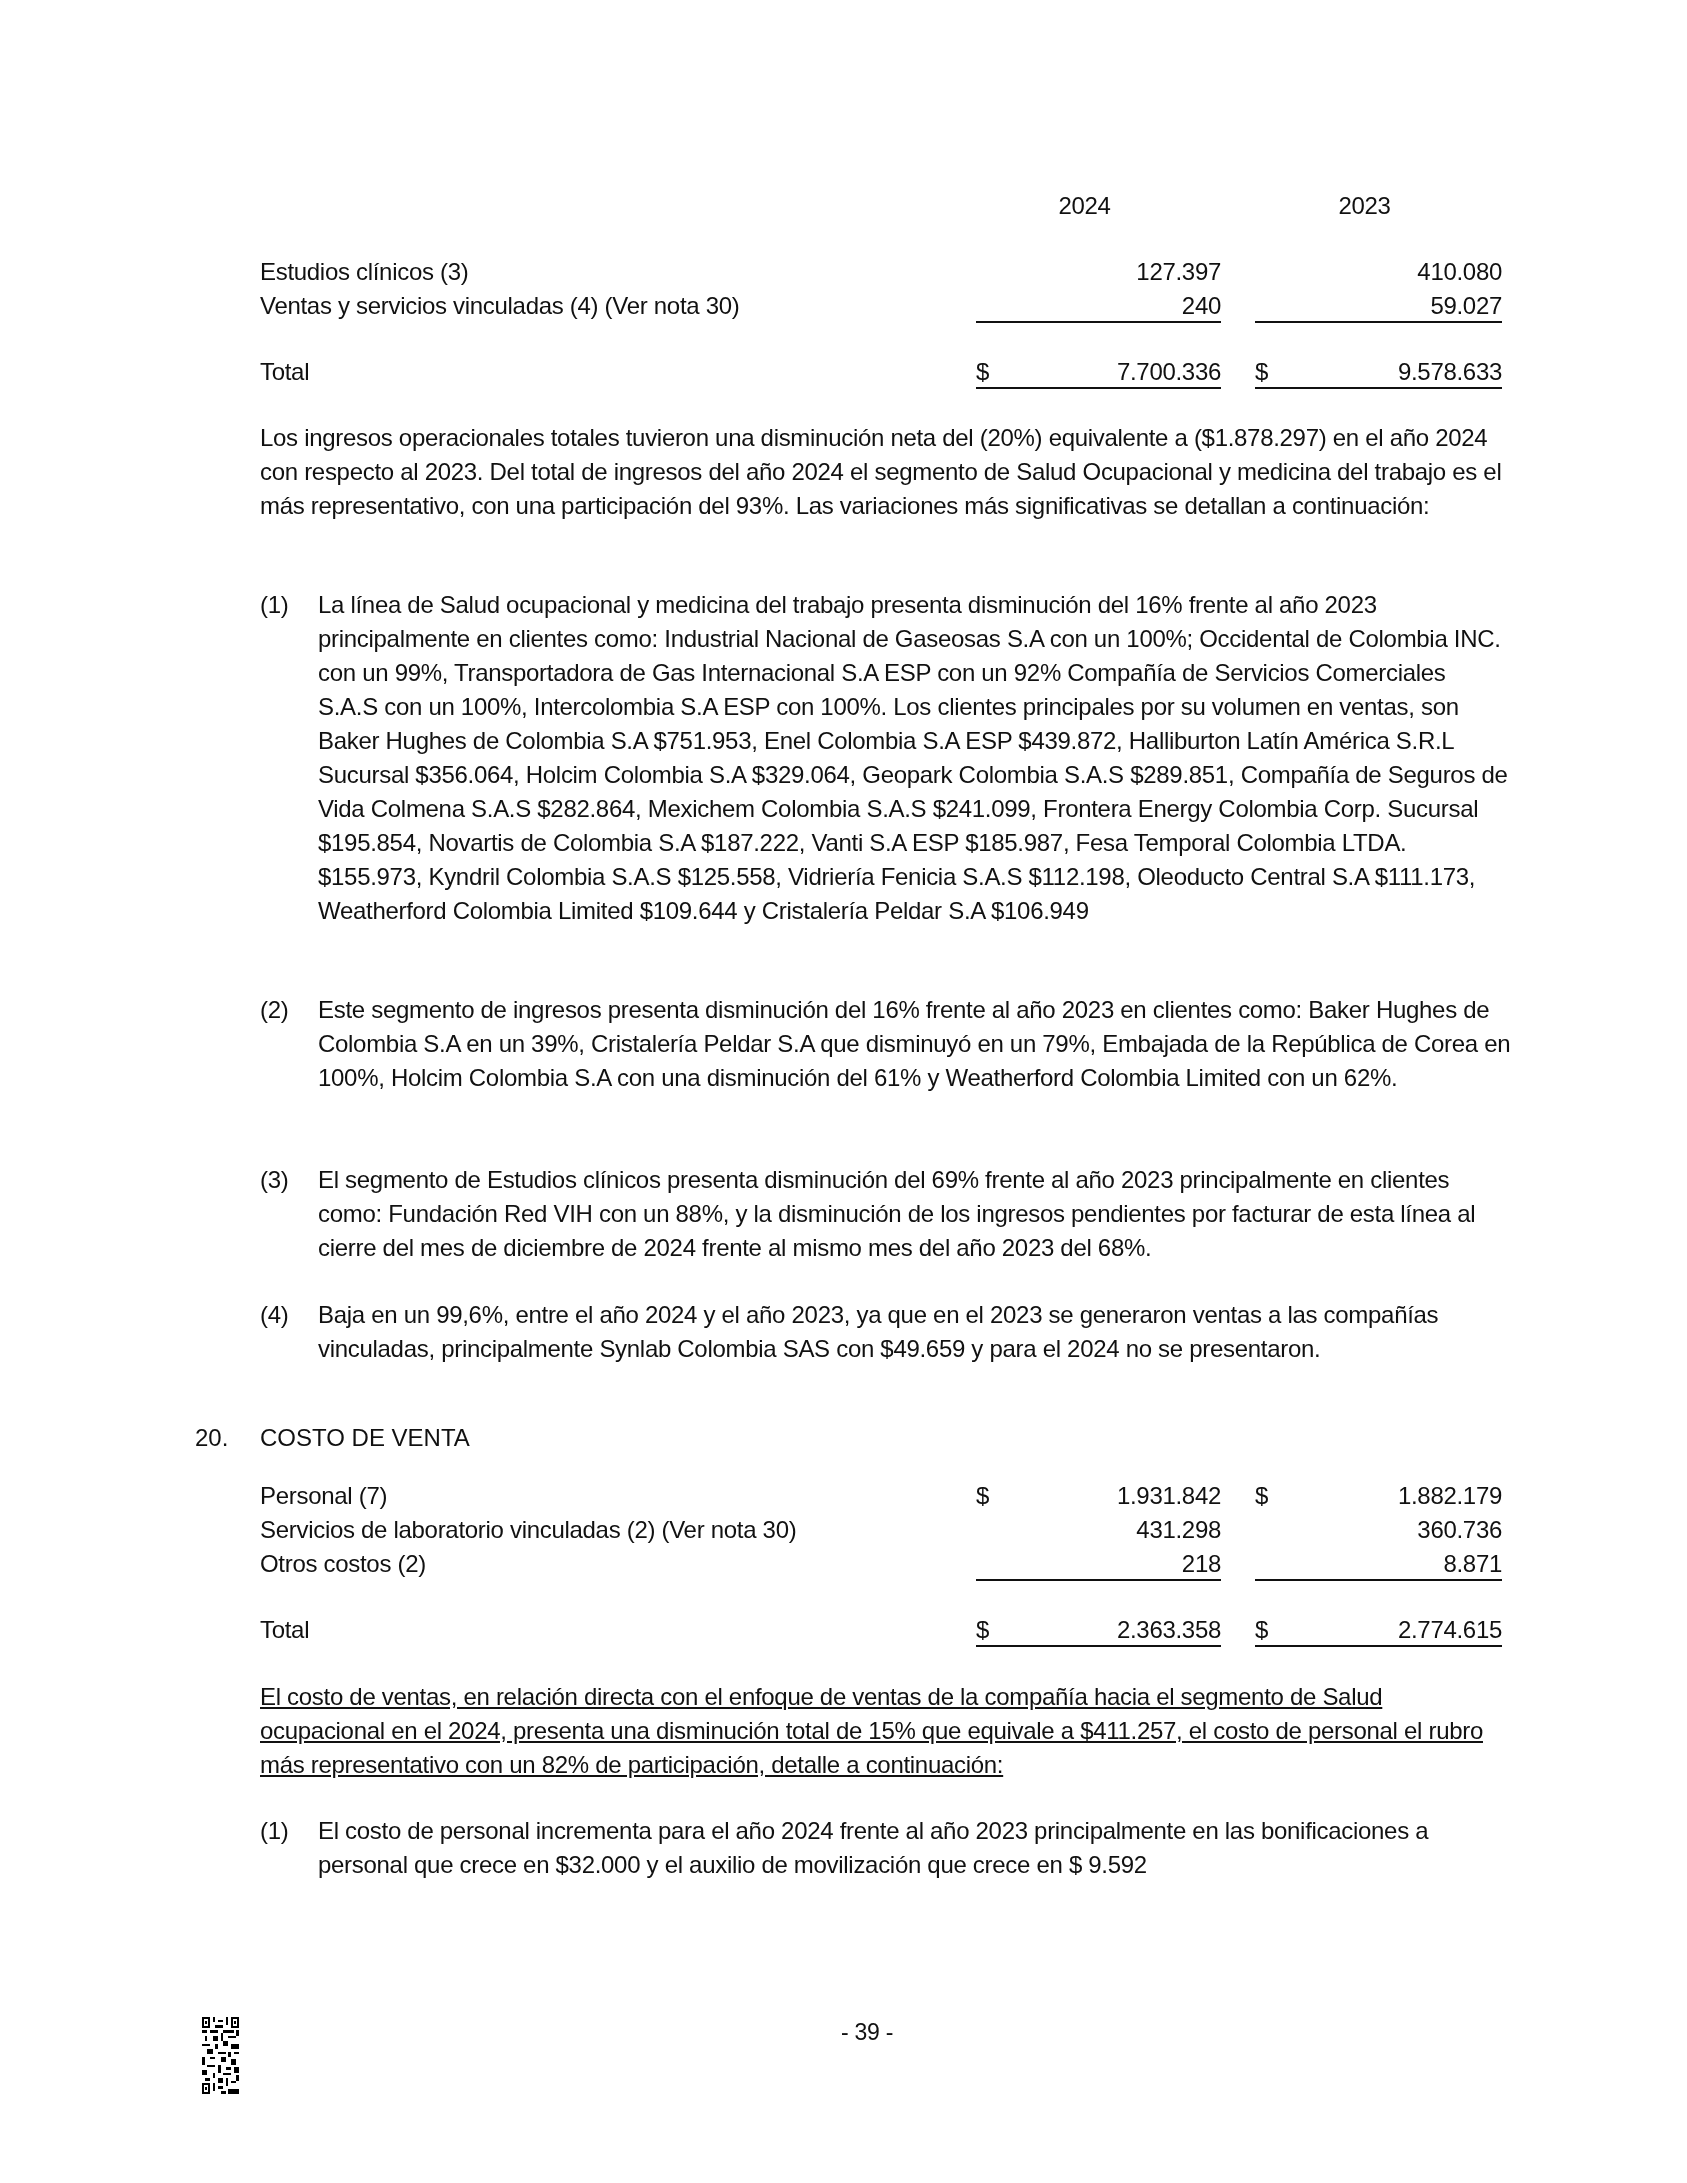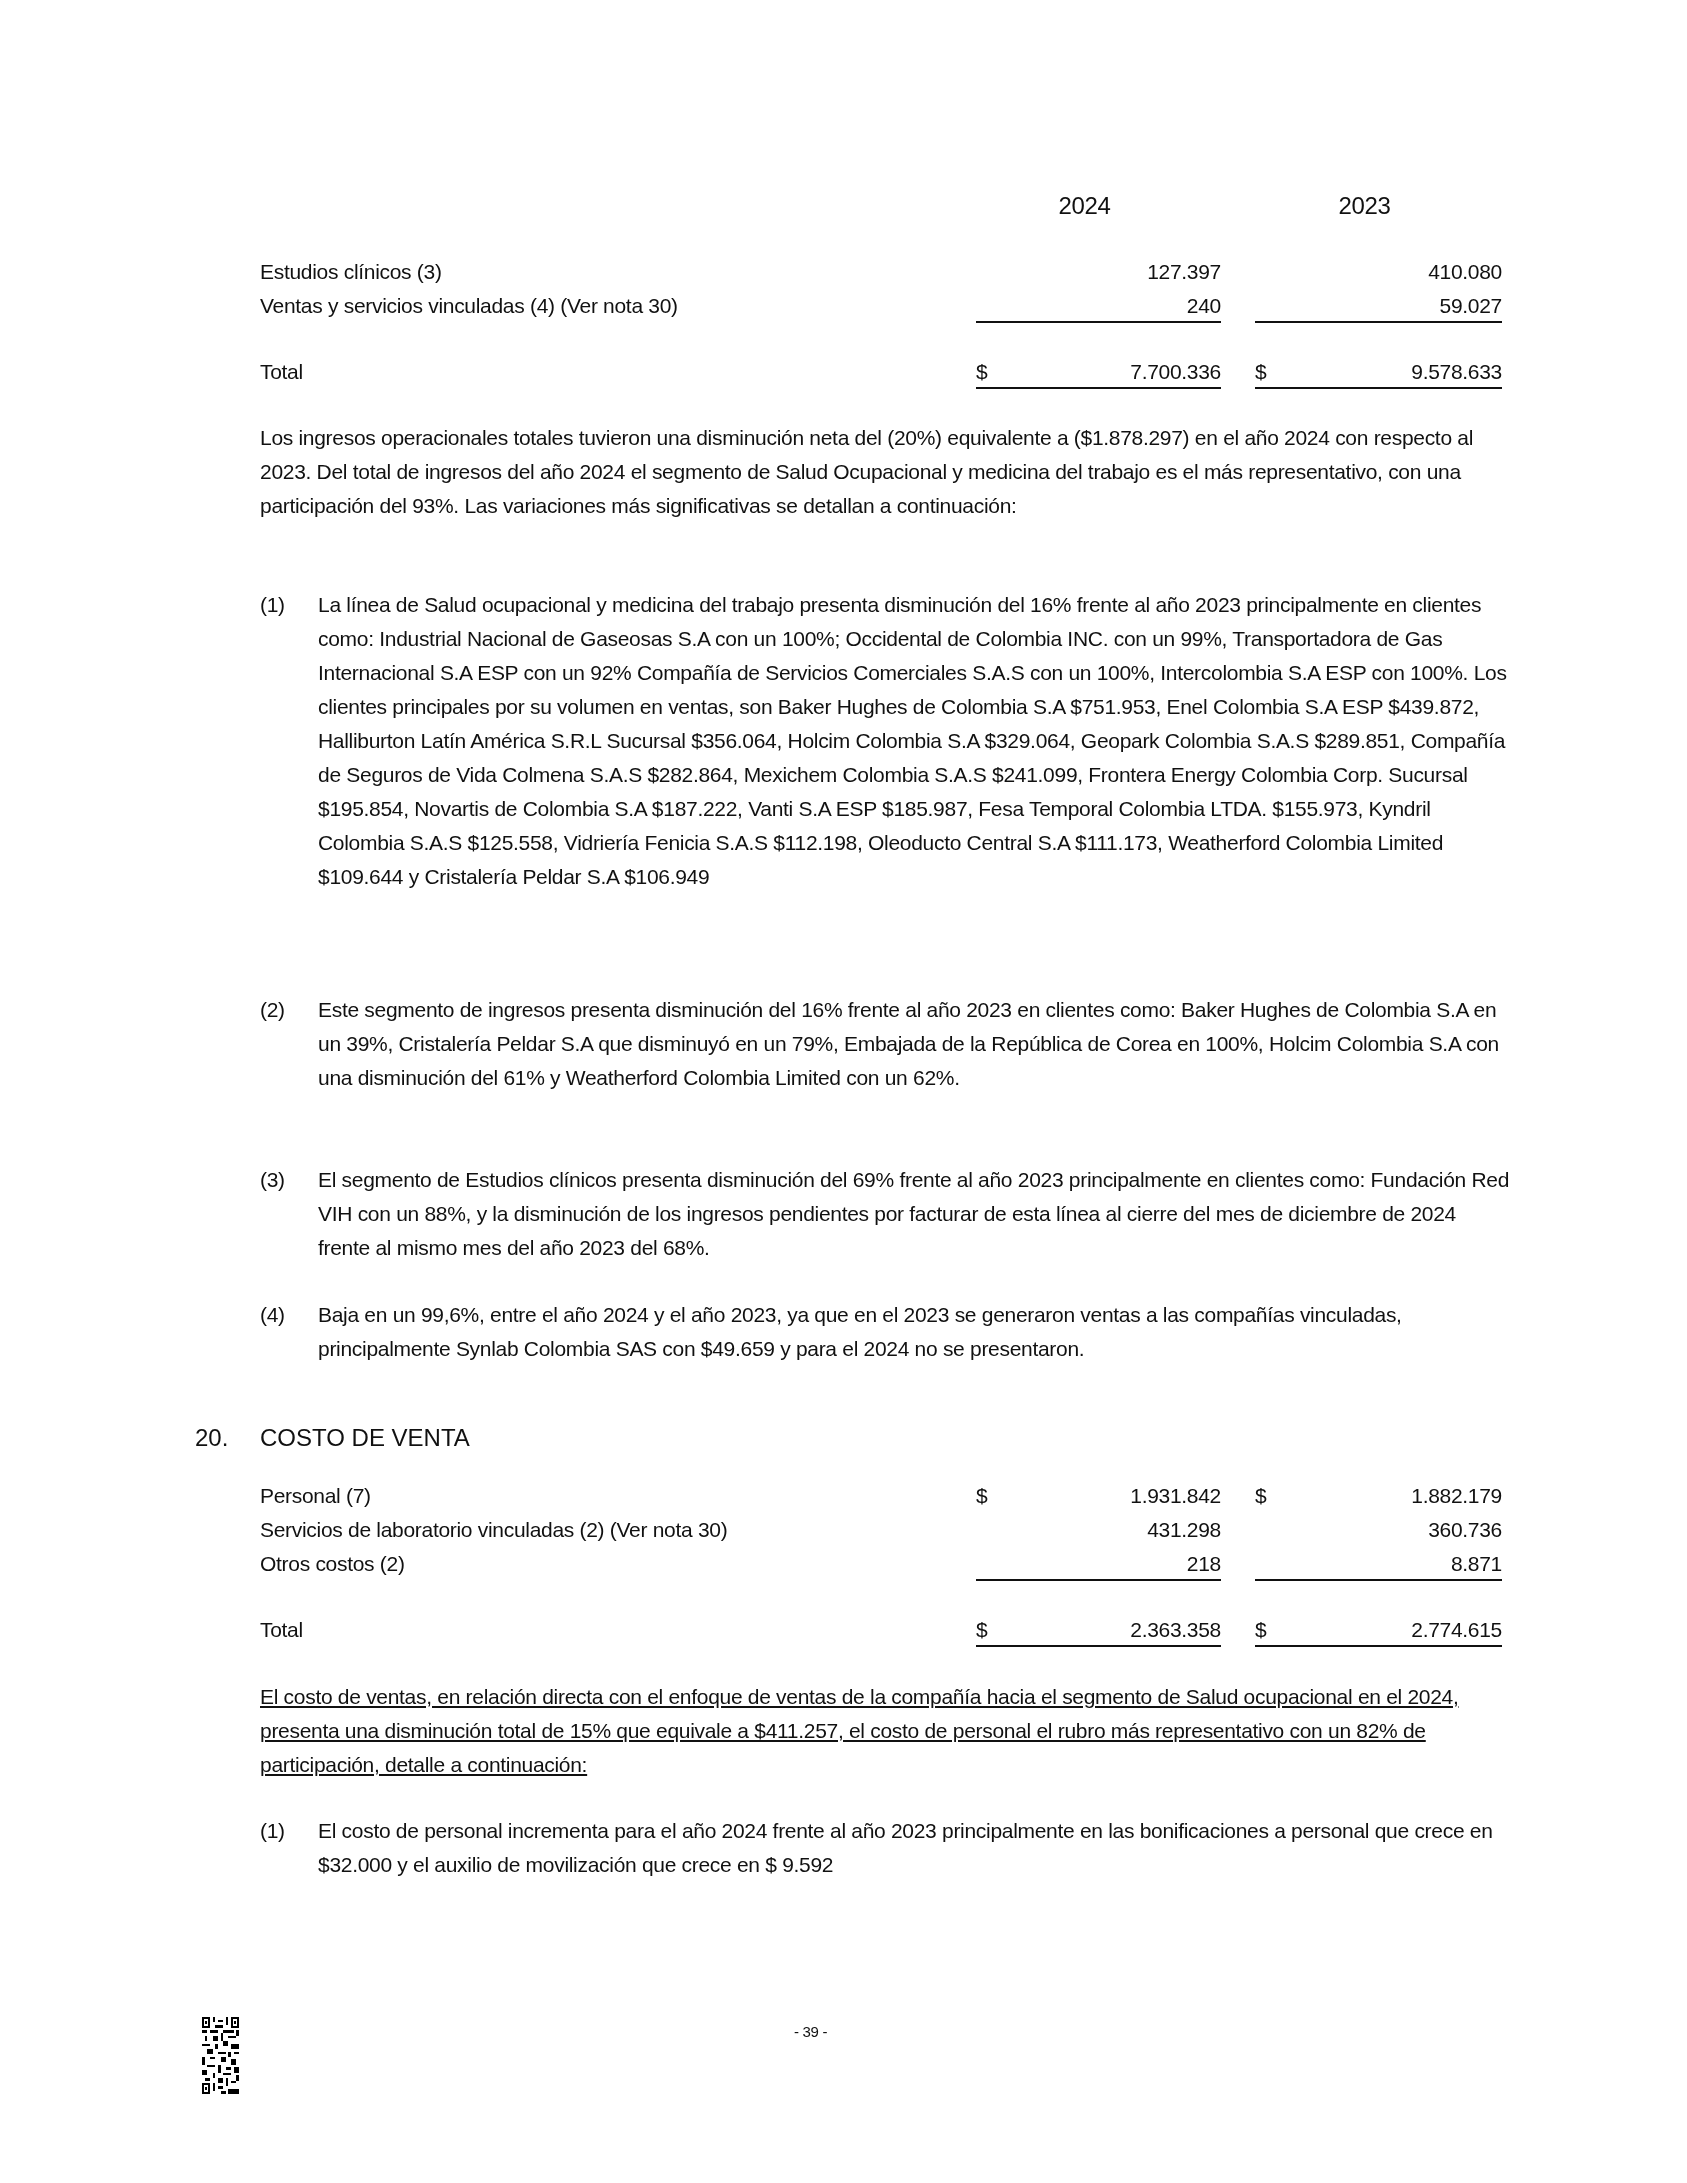--- a/index.html
+++ b/index.html
@@ -1,21 +1,21 @@
 <!DOCTYPE html>
 <html style="font-size:10.6px"><head>
   <meta charset="utf-8">
   <style>
     html, body { margin: 0; padding: 0; background: #ffffff; }
     body {
       width: 1687px; height: 2183px; position: relative; overflow: hidden;
       font-family: "Liberation Sans", sans-serif; color: #111111;
     }
     .page { position: absolute; left: 0; top: 16px; width: 1559px; height: 2183px; }
-    .txt { font-size: 21px; line-height: 34px; letter-spacing: -0.3px; }
+    .txt { font-size: 24px; line-height: 34px; letter-spacing: -0.3px; }
 
     
     .col-head { position: absolute; font-size: 24px; font-weight: normal; text-align: center; width: 251px; }
     .row { position: absolute; left: 260px; width: 1242px; height: 34px; }
     .row .label { position: absolute; left: 0; top: 0; white-space: nowrap; }
     .cell { position: absolute; top: 0; height: 34px; }
     .cell.c1 { left: 716px; width: 245px; }
     .cell.c2 { left: 995px; width: 247px; }
     .cell .cur { position: absolute; left: 0; top: 0; }
     .cell .num { position: absolute; right: 0; top: 0; text-align: right; }
@@ -25,21 +25,21 @@
     
     .para { position: absolute; left: 260px; width: 1250px; }
     .item { position: absolute; left: 260px; width: 1250px; }
     .item .num-lbl { position: absolute; left: 0; top: 0; }
     .item .body { position: absolute; left: 58px; top: 0; width: 1193px; }
 
     .section-title { position: absolute; left: 195px; top: 1405px; font-size: 24px; line-height: 34px; }
     .section-title .sec-num { position: absolute; left: 0; }
     .section-title .sec-name { position: absolute; left: 65px; white-space: nowrap; }
 
-    .page-number { position: absolute; left: 794px; top: 1999px; width: 99px; text-align: left; font-size: 15px; }
+    .page-number { position: absolute; left: 794px; top: 1999px; width: 99px; text-align: right; font-size: 23px; }
     .qr { position: absolute; left: 202px; top: 2001px; width: 37px; height: 77px; }
   </style>
 </head>
 <body>
 
 <div class="page">
 
   <div class="col-head txt" style="left:959px; top:173px;">2024</div>
   <div class="col-head txt" style="left:1239px; top:173px;">2023</div>
 

